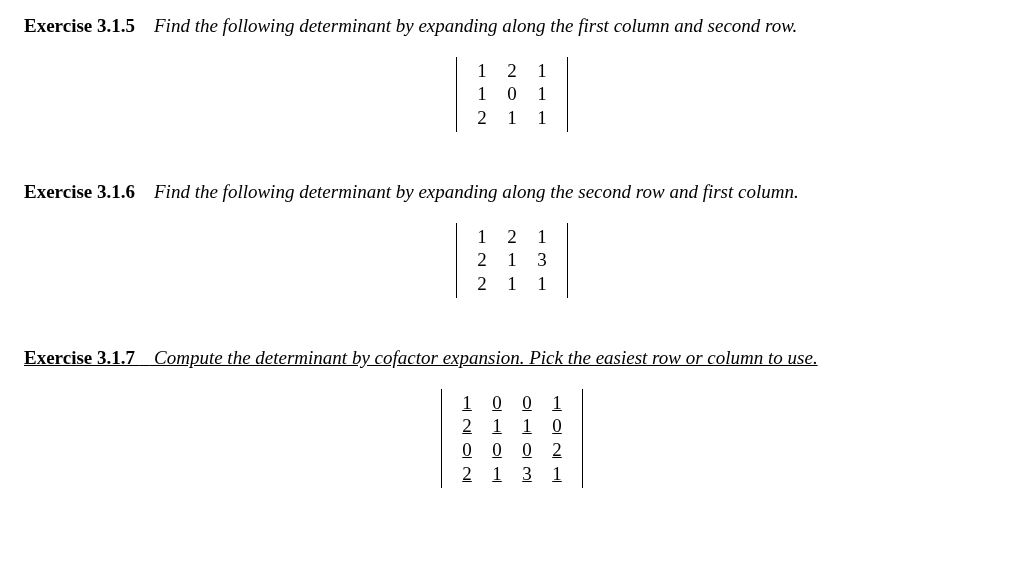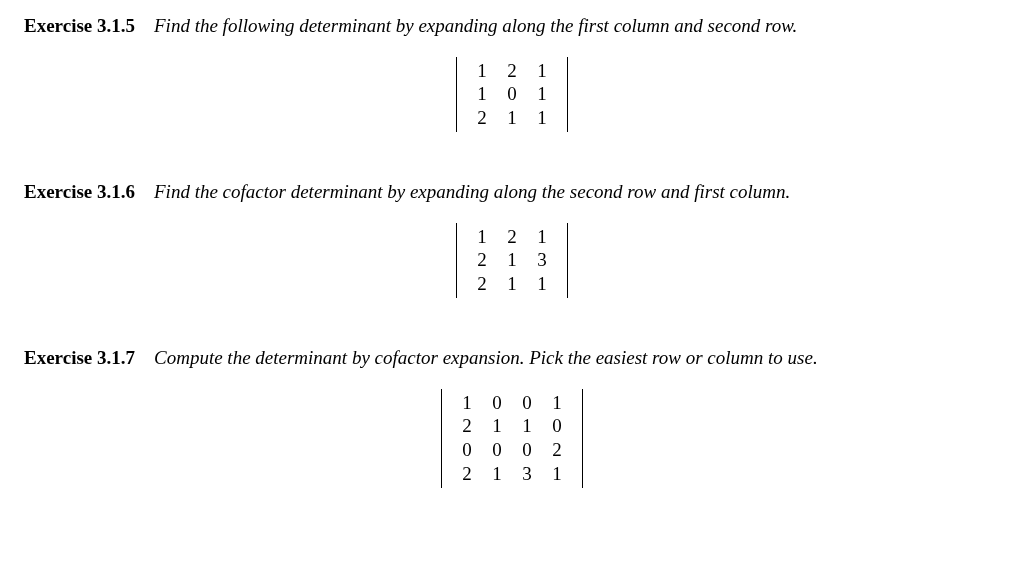--- a/index.html
+++ b/index.html
@@ -84,21 +84,21 @@
         </tbody>
           </table>
       </div>
     </div>
   </div>
 
   <div class="exercise">
     <div class="ex-line">
       <span class="ex-label">Exercise 3.1.6</span>
       <span>&nbsp;&nbsp;</span>
-      <span class="ex-prompt">Find the cofactor determinant by expanding along the second row and first column.</span>
+      <span class="ex-prompt">Find the following determinant by expanding along the second row and first column.</span>
     </div>
     <div class="matrix-wrap">
       <div class="det">
         <table class="mat">
           <tbody>
               <tr>
             <td>1</td>
             <td>2</td>
             <td>1</td>
           </tr>
@@ -111,21 +111,21 @@
             <td>2</td>
             <td>1</td>
             <td>1</td>
           </tr>
         </tbody>
           </table>
       </div>
     </div>
   </div>
 
-  <div class="exercise" style="margin-bottom:8px;">
+  <div class="exercise" style="margin-bottom:8px;text-decoration:underline;">
     <div class="ex-line">
       <span class="ex-label">Exercise 3.1.7</span>
       <span>&nbsp;&nbsp;</span>
       <span class="ex-prompt">Compute the determinant by cofactor expansion. Pick the easiest row or column to use.</span>
     </div>
     <div class="matrix-wrap">
       <div class="det">
         <table class="mat">
           <tbody>
               <tr>

